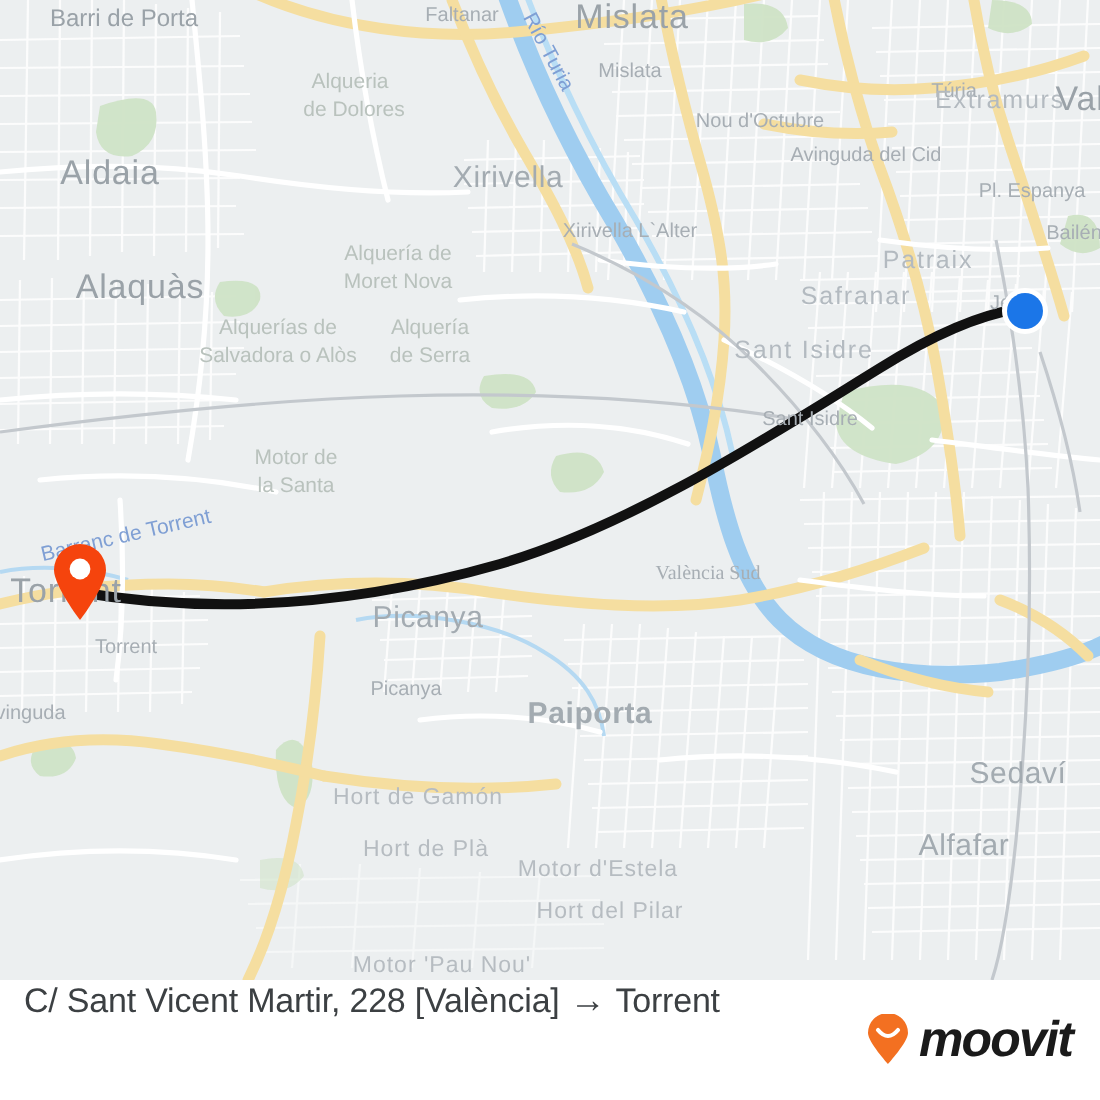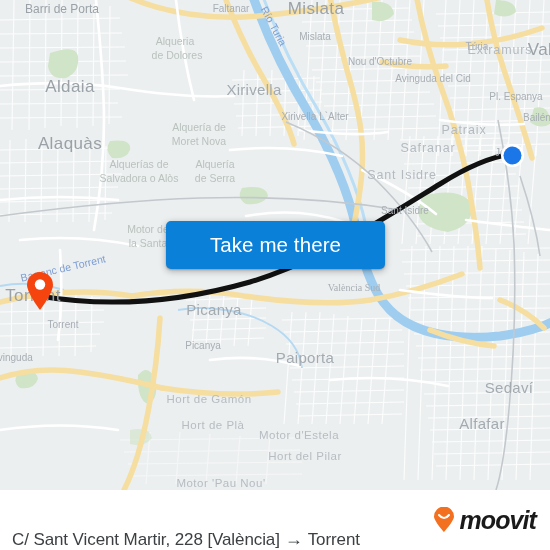--- a/index.html
+++ b/index.html
@@ -82,21 +82,21 @@
     position: absolute; left: 500px; top: 143px;
     width: 25px; height: 25px;
   }
 
   
   #footer {
     position: absolute;
     left: 0; top: 490px;
     width: 550px; height: 60px;
     background: #ffffff;
-    display: flex; align-items: flex-end;
+    display: flex; align-items: flex-start;
   }
   #trip {
     font-size: 17px;
     color: #3c4043;
     padding-left: 12px;
     white-space: nowrap;
     letter-spacing: -0.1px;
   }
   #trip .arrow { padding: 0 5px; font-size: 18px; color: #3c4043; }
   #logo {
@@ -269,21 +269,21 @@
         <div class="maplabel t-small" style="left: 231px; top: 8px;">Faltanar</div>
         <div class="maplabel t-city" style="left: 316px; top: 9px;">Mislata</div>
         <div class="maplabel t-small" style="left: 477px; top: 6px; margin-top: 40px;">Túria</div>
         <div class="maplabel t-water" style="left: 274px; top: 26px; transform: translate(-50%, -50%) rotate(62deg);">Río Turia</div>
         <div class="maplabel t-small" style="left: 315px; top: 36px;">Mislata</div>
         <div class="maplabel t-dist" style="left: 500px; top: 50px;">Extramurs</div>
         <div class="maplabel t-city" style="left: 540px; top: 50px;">Val</div>
         <div class="maplabel t-small" style="left: 380px; top: 61px;">Nou d'Octubre</div>
         <div class="maplabel t-green" style="left: 175px; top: 41px;">Alqueria</div>
         <div class="maplabel t-green" style="left: 177px; top: 55px;">de Dolores</div>
-        <div class="maplabel t-city" style="left: 70px; top: 87px;">Aldaia</div>
+        <div class="maplabel t-city" style="left: 55px; top: 87px;">Aldaia</div>
         <div class="maplabel t-city2" style="left: 254px; top: 89px;">Xirivella</div>
         <div class="maplabel t-small" style="left: 433px; top: 78px;">Avinguda del Cid</div>
         <div class="maplabel t-small" style="left: 516px; top: 96px;">Pl. Espanya</div>
         <div class="maplabel t-small" style="left: 315px; top: 116px;">Xirivella L`Alter</div>
         <div class="maplabel t-small" style="left: 537px; top: 117px;">Bailén</div>
         <div class="maplabel t-green" style="left: 199px; top: 127px;">Alquería de</div>
         <div class="maplabel t-green" style="left: 199px; top: 141px;">Moret Nova</div>
         <div class="maplabel t-dist" style="left: 464px; top: 130px;">Patraix</div>
         <div class="maplabel t-city" style="left: 70px; top: 144px;">Alaquàs</div>
         <div class="maplabel t-dist" style="left: 428px; top: 148px;">Safranar</div>
@@ -295,21 +295,21 @@
         <div class="maplabel t-dist" style="left: 402px; top: 175px;">Sant Isidre</div>
         <div class="maplabel t-small" style="left: 405px; top: 210px;">Sant Isidre</div>
         <div class="maplabel t-green" style="left: 148px; top: 229px;">Motor de</div>
         <div class="maplabel t-green" style="left: 148px; top: 243px;">la Santa</div>
         <div class="maplabel t-water" style="left: 63px; top: 268px; transform: translate(-50%, -50%) rotate(-13deg);">Barranc de Torrent</div>
         <div class="maplabel t-small" style="left: 354px; top: 287px; font-family: Liberation Serif, serif;">València Sud</div>
         <div class="maplabel t-city" style="left: 33px; top: 296px;">Torrent</div>
         <div class="maplabel t-city2" style="left: 214px; top: 309px;">Picanya</div>
         <div class="maplabel t-small" style="left: 63px; top: 324px;">Torrent</div>
         <div class="maplabel t-small" style="left: 203px; top: 345px;">Picanya</div>
-        <div class="maplabel t-city2" style="left: 305px; top: 357px;">Paiporta</div>
+        <div class="maplabel t-city2" style="left: 295px; top: 357px; font-weight: bold;">Paiporta</div>
         <div class="maplabel t-small" style="left: 12px; top: 357px;">Avinguda</div>
         <div class="maplabel t-hort" style="left: 209px; top: 399px;">Hort de Gamón</div>
         <div class="maplabel t-city2" style="left: 509px; top: 387px;">Sedaví</div>
         <div class="maplabel t-hort" style="left: 213px; top: 425px;">Hort de Plà</div>
         <div class="maplabel t-city2" style="left: 482px; top: 423px;">Alfafar</div>
         <div class="maplabel t-hort" style="left: 299px; top: 435px;">Motor d'Estela</div>
         <div class="maplabel t-hort" style="left: 305px; top: 456px;">Hort del Pilar</div>
         <div class="maplabel t-hort" style="left: 221px; top: 483px;">Motor 'Pau Nou'</div>
       </div>
 
@@ -317,21 +317,20 @@
       <circle cx="12.5" cy="12.5" r="11.5" fill="#ffffff"></circle>
       <circle cx="12.5" cy="12.5" r="9" fill="#1b76e8"></circle>
     </svg>
 
     <svg id="origin-marker" viewBox="0 0 30 40">
       <path d="M15 39 C15 39 28 22 28 14 A13 13 0 1 0 2 14 C2 22 15 39 15 39 Z" fill="#f5440d"></path>
       <circle cx="15" cy="13.5" r="5.2" fill="#ffffff"></circle>
     </svg>
 
 
-    <button id="cta">Take me there</button>
   </div>
 
   <div id="footer">
     <div id="trip">
       <span>C/ Sant Vicent Martir, 228 [València]</span><span class="arrow">→</span><span>Torrent</span>
     </div>
     <div id="logo">
       <svg width="26" height="26" viewBox="0 0 26 26">
         <path d="M13 25 C13 25 23 14 23 9.5 A10 10 0 1 0 3 9.5 C3 14 13 25 13 25 Z" fill="#f37021"></path>
         <path d="M8 8 Q13 14 18 8" stroke="#ffffff" stroke-width="2.1" fill="none" stroke-linecap="round"></path>

